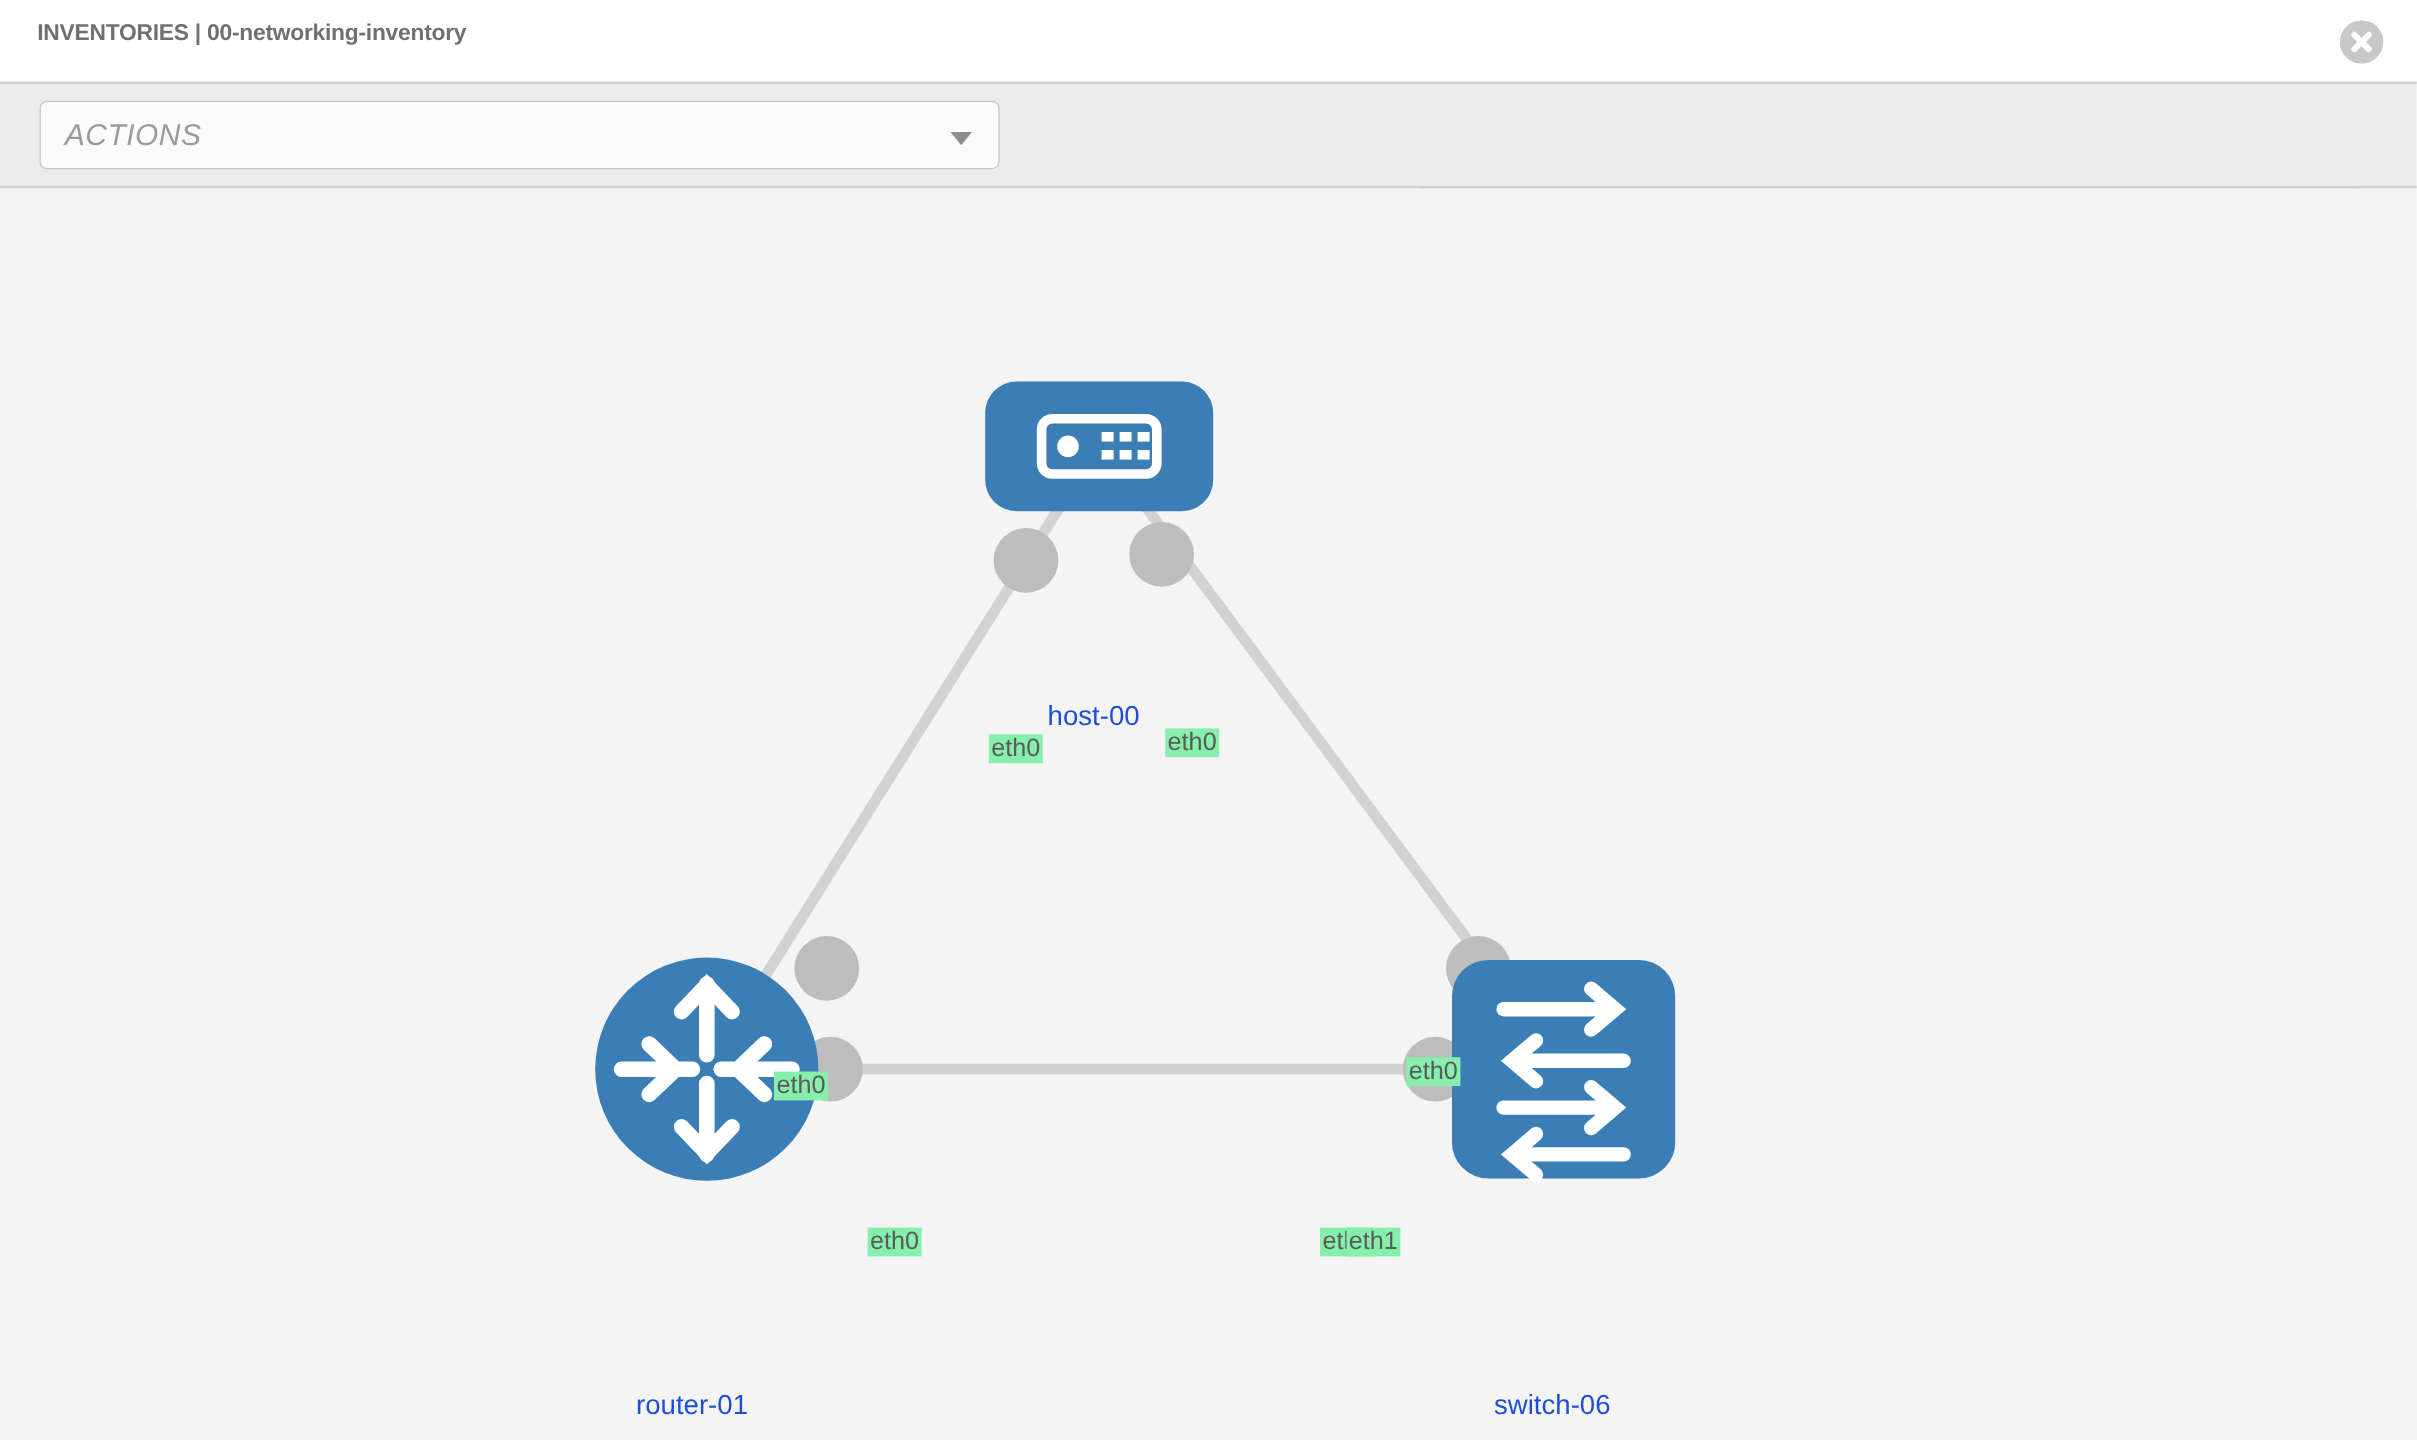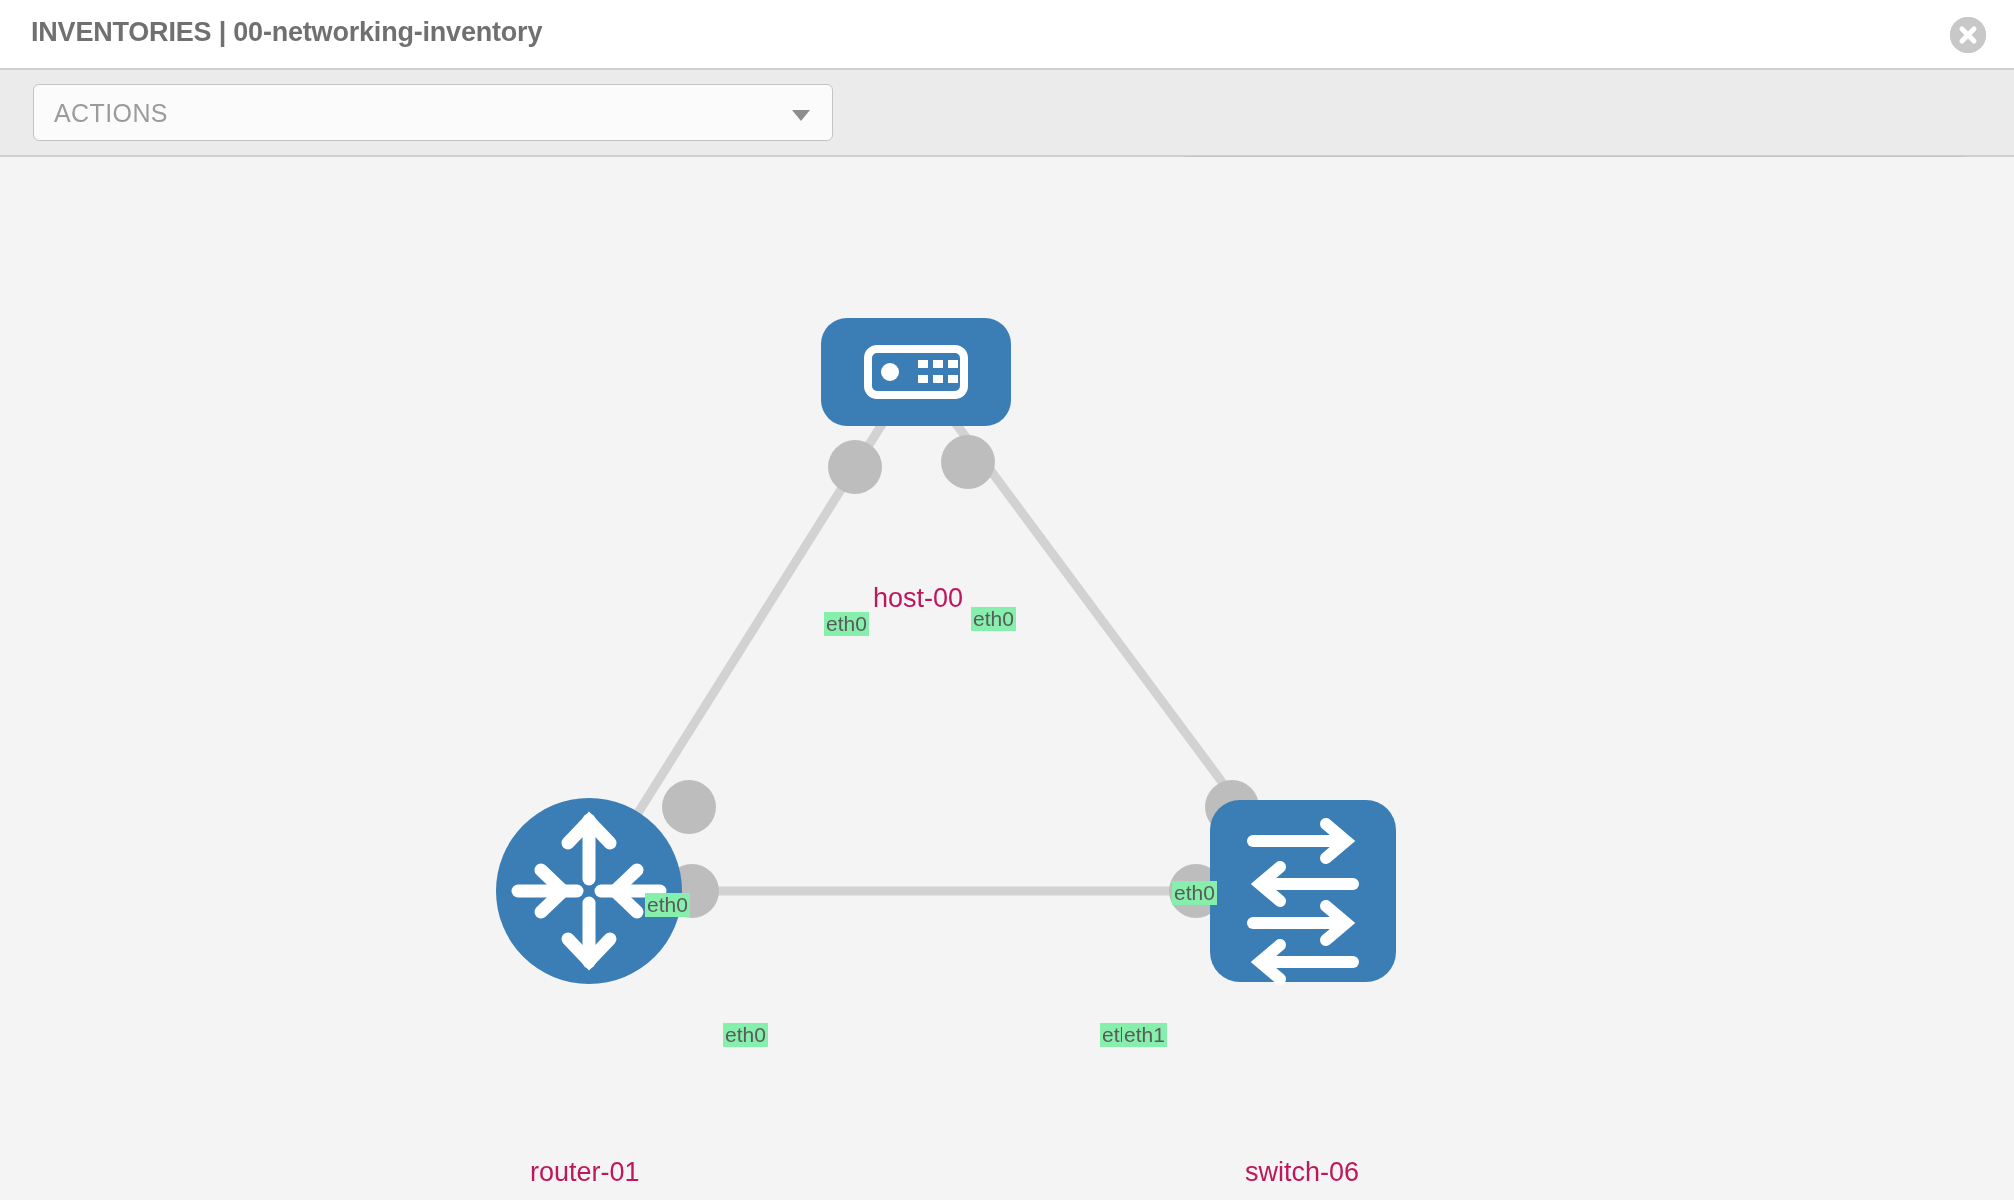--- a/index.html
+++ b/index.html
@@ -25,21 +25,21 @@
     left: 0; top: 0;
     width: 2014px;
     height: 68px;
     background: #ffffff;
     box-sizing: border-box;
   }
   .header-title {
     position: absolute;
     left: 31px;
     top: 17px;
-    font-size: 27px;
+    font-size: 19px;
     font-weight: bold;
     color: #707070;
     letter-spacing: -0.2px;
     white-space: nowrap;
   }
   .close-btn {
     position: absolute;
     right: 28px;
     top: 17px;
     width: 36px;
@@ -64,20 +64,21 @@
   .actions-select {
     position: absolute;
     left: 33px;
     top: 14px;
     width: 800px;
     height: 57px;
     background: #fbfbfb;
     border: 1px solid #c4c4c4;
     border-radius: 6px;
     box-sizing: border-box;
+    font-style: italic;
   }
   .actions-label {
     position: absolute;
     left: 20px;
     top: 14px;
     font-size: 25px;
     color: #9b9b9b;
     letter-spacing: 0.4px;
   }
   .caret {
@@ -131,22 +132,22 @@
   }
   .canvas svg.topology {
     position: absolute;
     left: 0; top: 0;
     width: 2014px;
     height: 1043px;
   }
 
   .node-label {
     position: absolute;
-    font-size: 27px;
-    color: #be185d;
+    font-size: 23px;
+    color: #1d4ed8;
     background: #f4f4f4;
     white-space: nowrap;
     padding: 0 2px;
   }
   .edge-label {
     position: absolute;
     font-size: 21px;
     color: #5a5a5a;
     background: #86efac;
     white-space: nowrap;

